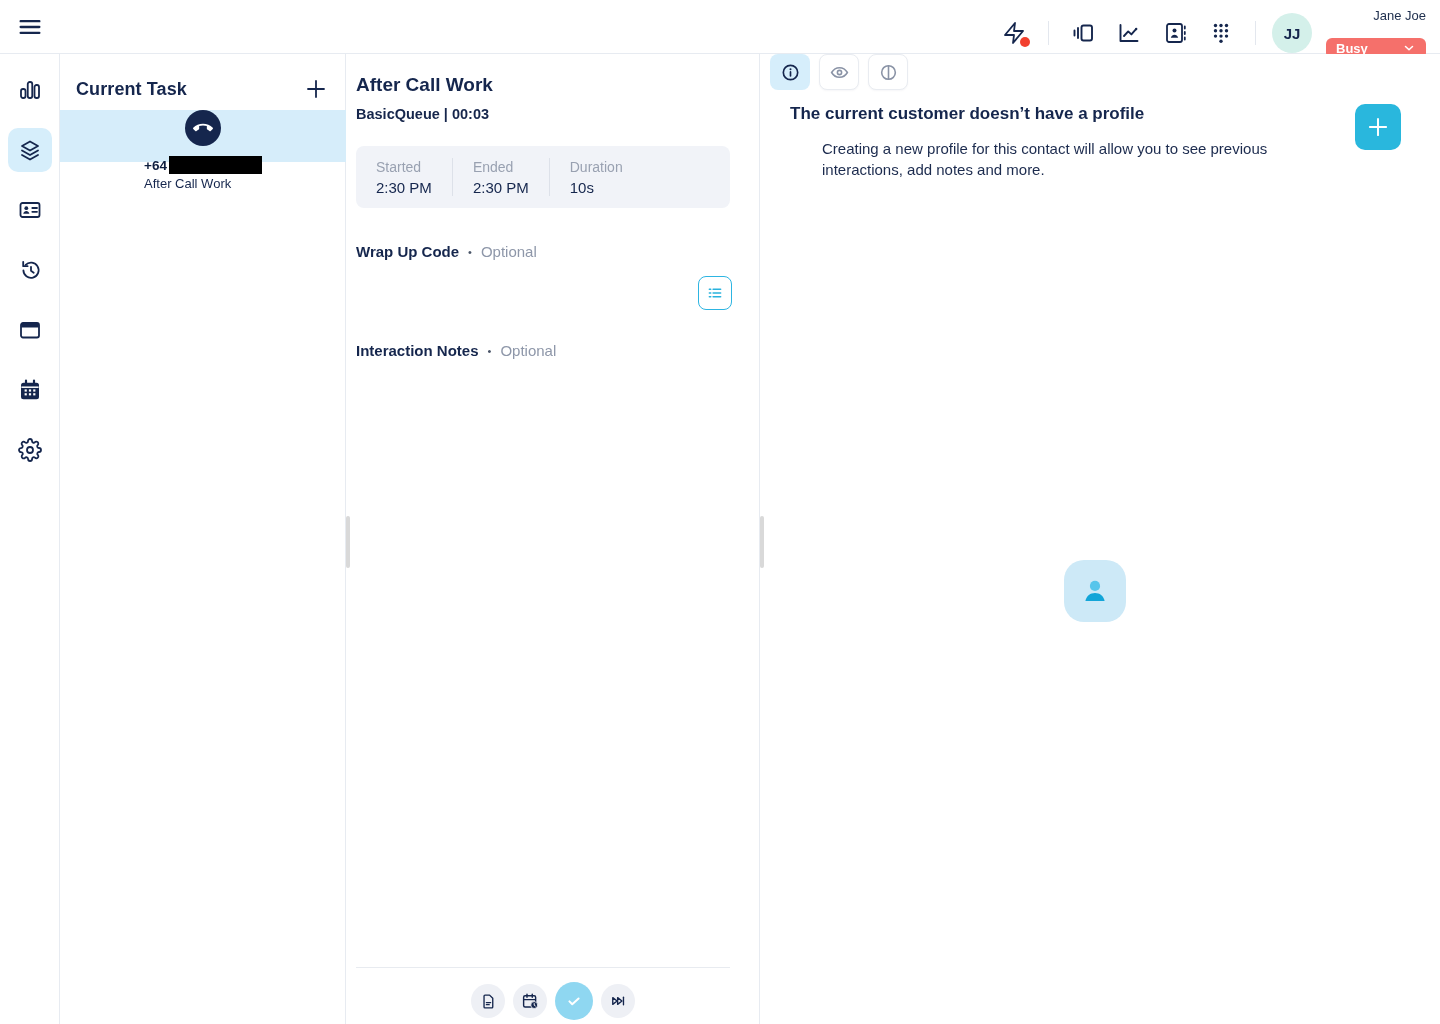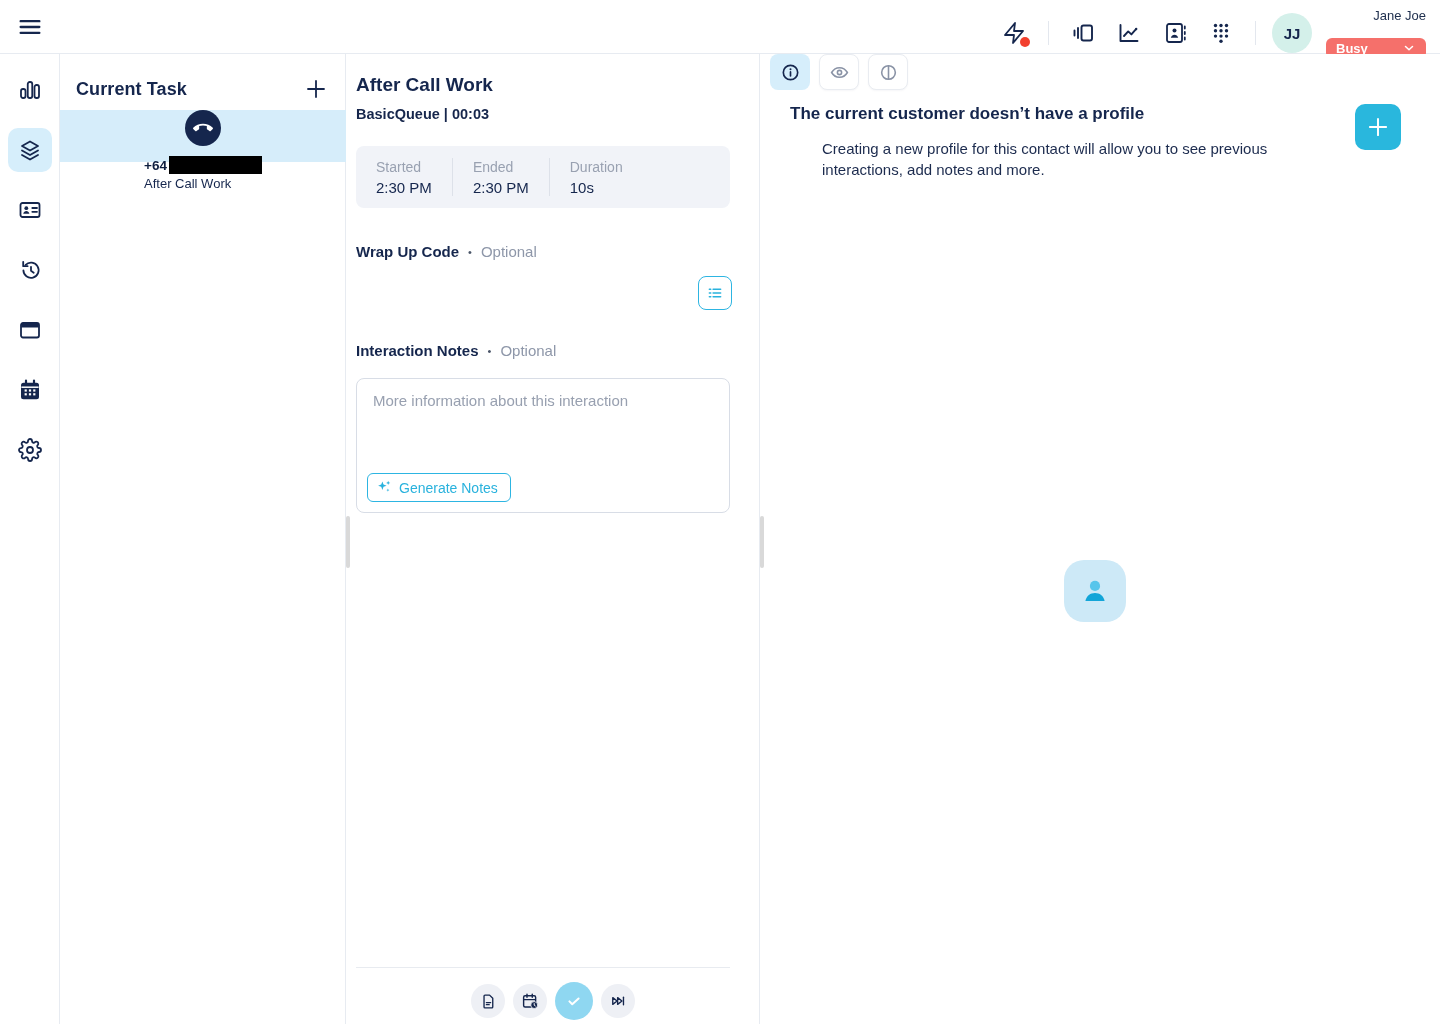--- a/index.html
+++ b/index.html
@@ -296,33 +296,20 @@
         </svg>
       </span>
     </div>
 
     <div class="field-label-row" style="top:288px;">
       <span class="field-label">Interaction Notes</span>
       <span class="dot-sep">•</span>
       <span class="optional">Optional</span>
     </div>
 
-    <div class="notes-wrap">
-      <textarea class="notes-area" placeholder="More information about this interaction" style=""></textarea>
-      <button class="genbtn">
-        <span class="icon">
-          <svg width="17" height="17" viewBox="0 0 24 24" fill="#29b2dd">
-            <path d="M9 3.5l1.6 4.4 4.4 1.6-4.4 1.6L9 15.5 7.4 11.1 3 9.5l4.4-1.6z"></path>
-            <path d="M17.2 2.6l.8 2.1 2.1.8-2.1.8-.8 2.1-.8-2.1-2.1-.8 2.1-.8z"></path>
-            <path d="M16.8 13.4l.6 1.7 1.7.6-1.7.6-.6 1.7-.6-1.7-1.7-.6 1.7-.6z"></path>
-          </svg>
-        </span>
-        <span>Generate Notes</span>
-      </button>
-    </div>
 
     <div class="scroll-thumb abs" style="left:0;top:462px;"></div>
 
     <div class="d-hr"></div>
     <div class="d-actions">
       <div class="act-btn">
         <span class="icon">
           <svg width="17" height="17" viewBox="0 0 24 24" fill="none" stroke="#15264d" stroke-width="1.9" stroke-linecap="round" stroke-linejoin="round">
             <path d="M7 3h6.5L18 7.5V19.7a1.3 1.3 0 0 1-1.3 1.3H7a1.3 1.3 0 0 1-1.3-1.3V4.3A1.3 1.3 0 0 1 7 3z"></path>
             <path d="M9 13.5h6M9 16.5h4"></path>

